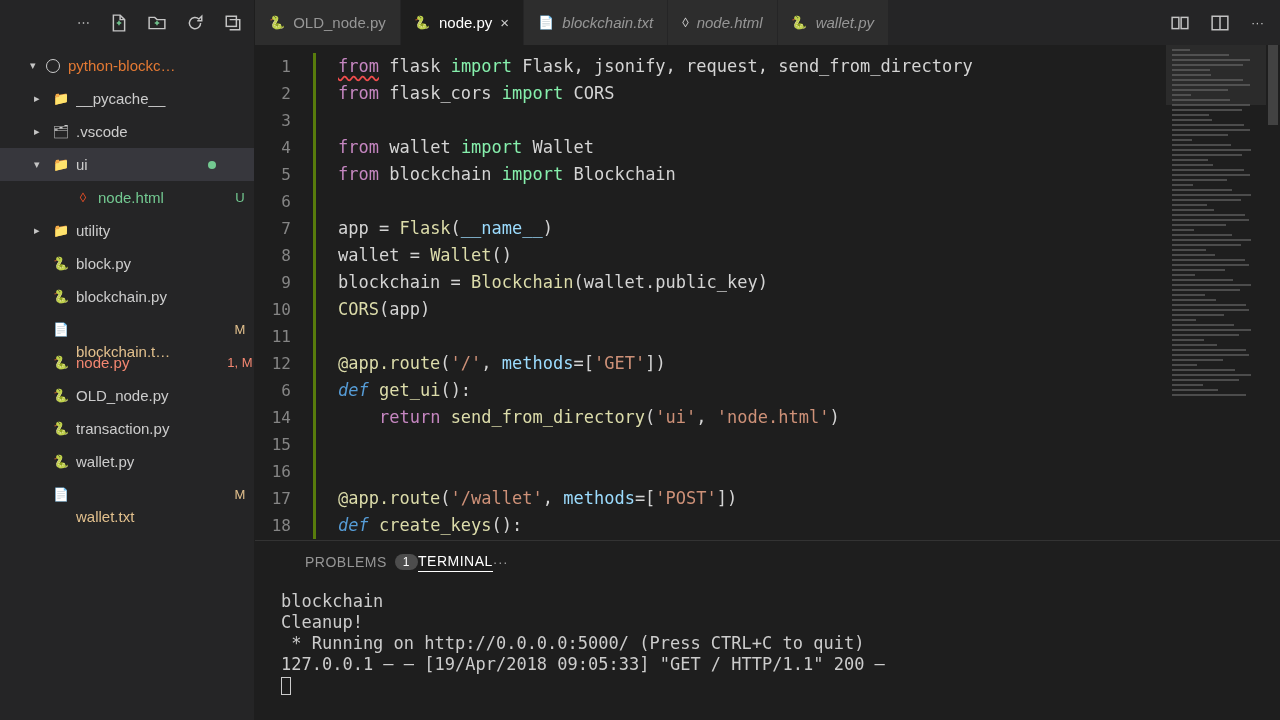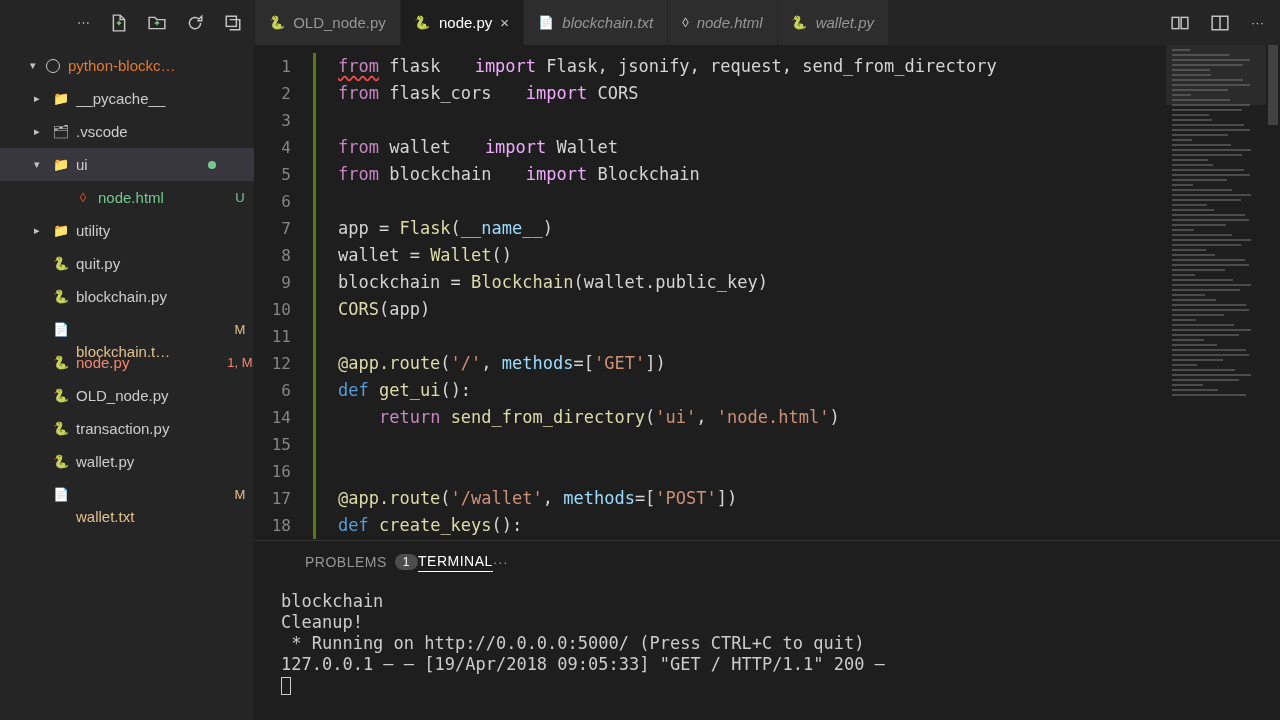--- a/index.html
+++ b/index.html
@@ -133,23 +133,23 @@
 }
 .mm-line { height: 2px; margin-bottom: 3px; background: #6a6a6a; opacity: 0.6; }
 .mm-viewport {
   position: absolute; top: 0; left: 0; right: 0; height: 60px;
   background: rgba(255,255,255,0.06);
 }
 .scrollbar-v { width: 14px; background: #1e1e1e; position: relative; }
 .scrollbar-v .thumb { position: absolute; top: 0; left: 2px; right: 2px; height: 80px; background: #424242; }
 
 
-.k-import { color: #f0abfc; margin-left: 24px; }
+.k-import { color: #86efac; }
 .k-from { color: #c586c0; }
-.k-def { color: #569cd6; }
+.k-def { color: #569cd6; font-style: italic; }
 .k-return { color: #c586c0; }
 .fn { color: #dcdcaa; }
 .var { color: #9cdcfe; }
 .str { color: #ce9178; }
 .dec { color: #dcdcaa; }
 .plain { color: #d4d4d4; }
 .dunder { color: #9cdcfe; }
 .from-squiggle { text-decoration: wavy underline #f14c4c; text-underline-offset: 3px; }
 
 .panel {
@@ -277,21 +277,21 @@
           </div>
           <div class="tree-row indent-1">
             <span class="chev closed"></span>
             <span class="ficon">📁</span>
             <span class="label ">utility</span>
             <span class="status "></span>
           </div>
           <div class="tree-row indent-1">
             <span class="chev"></span>
             <span class="ficon">🐍</span>
-            <span class="label ">quit.py</span>
+            <span class="label ">block.py</span>
             <span class="status "></span>
           </div>
           <div class="tree-row indent-1">
             <span class="chev"></span>
             <span class="ficon">🐍</span>
             <span class="label ">blockchain.py</span>
             <span class="status "></span>
           </div>
           <div class="tree-row indent-1">
             <span class="chev"></span>

